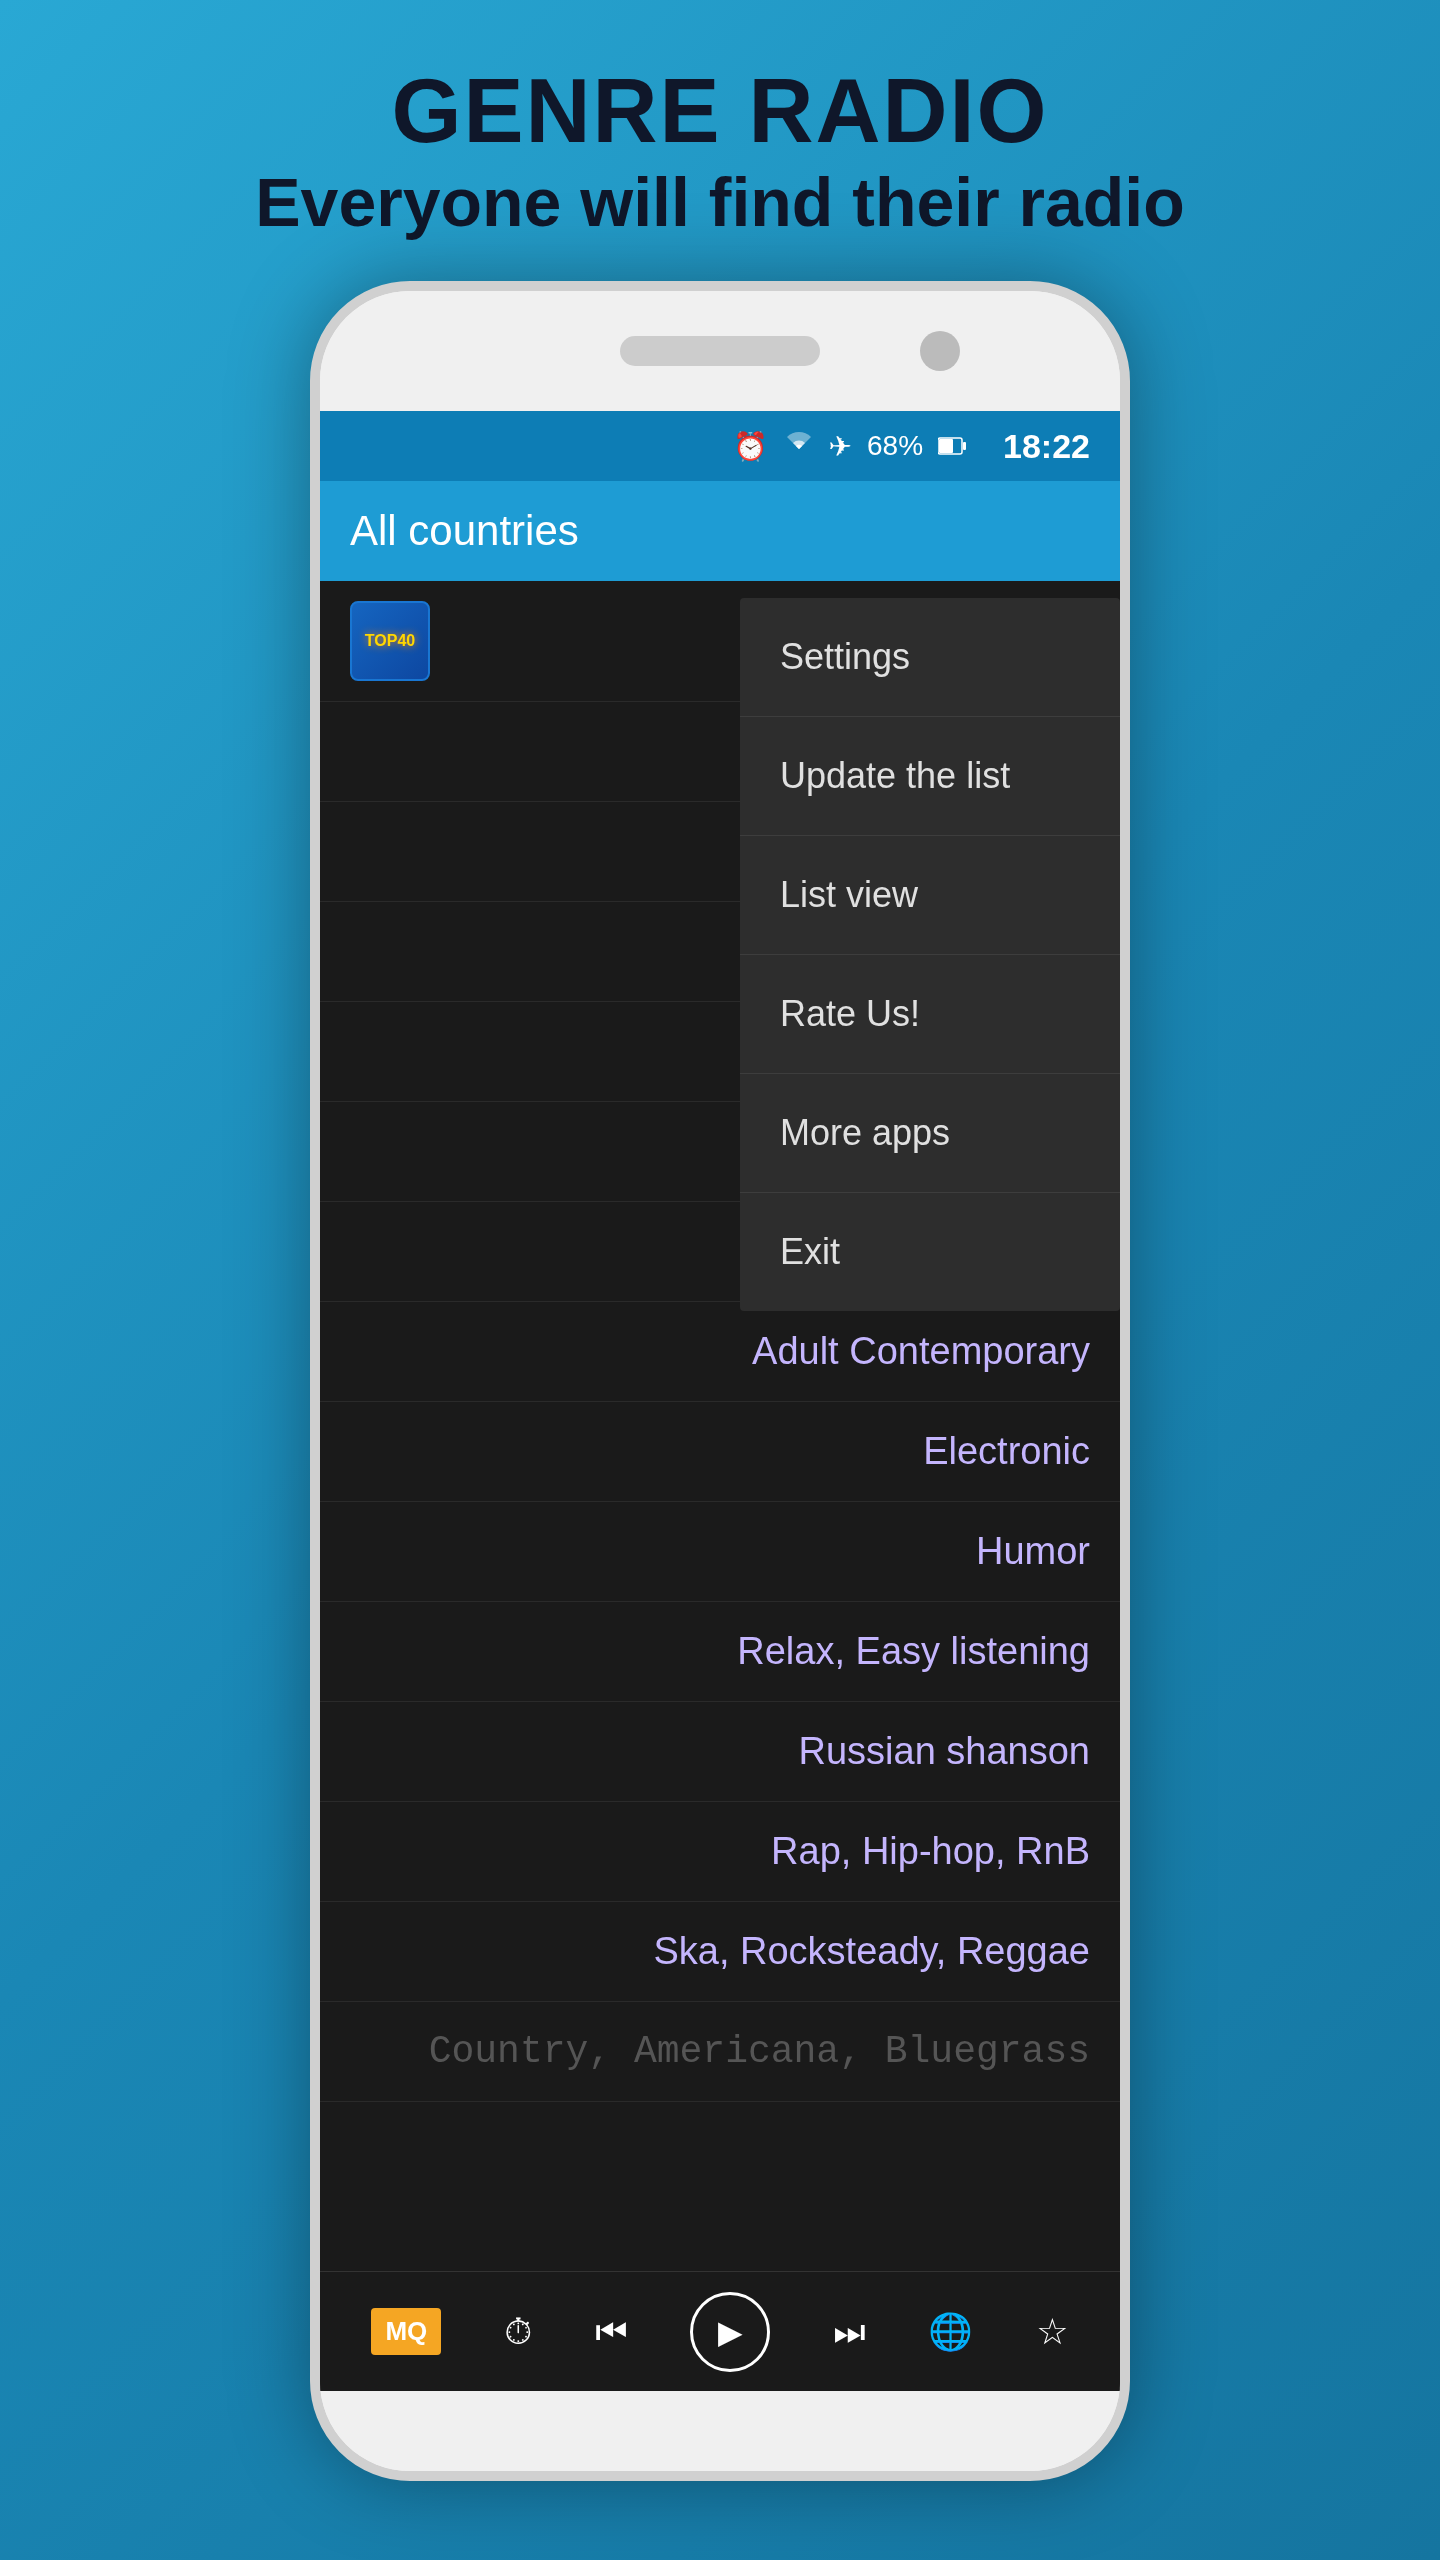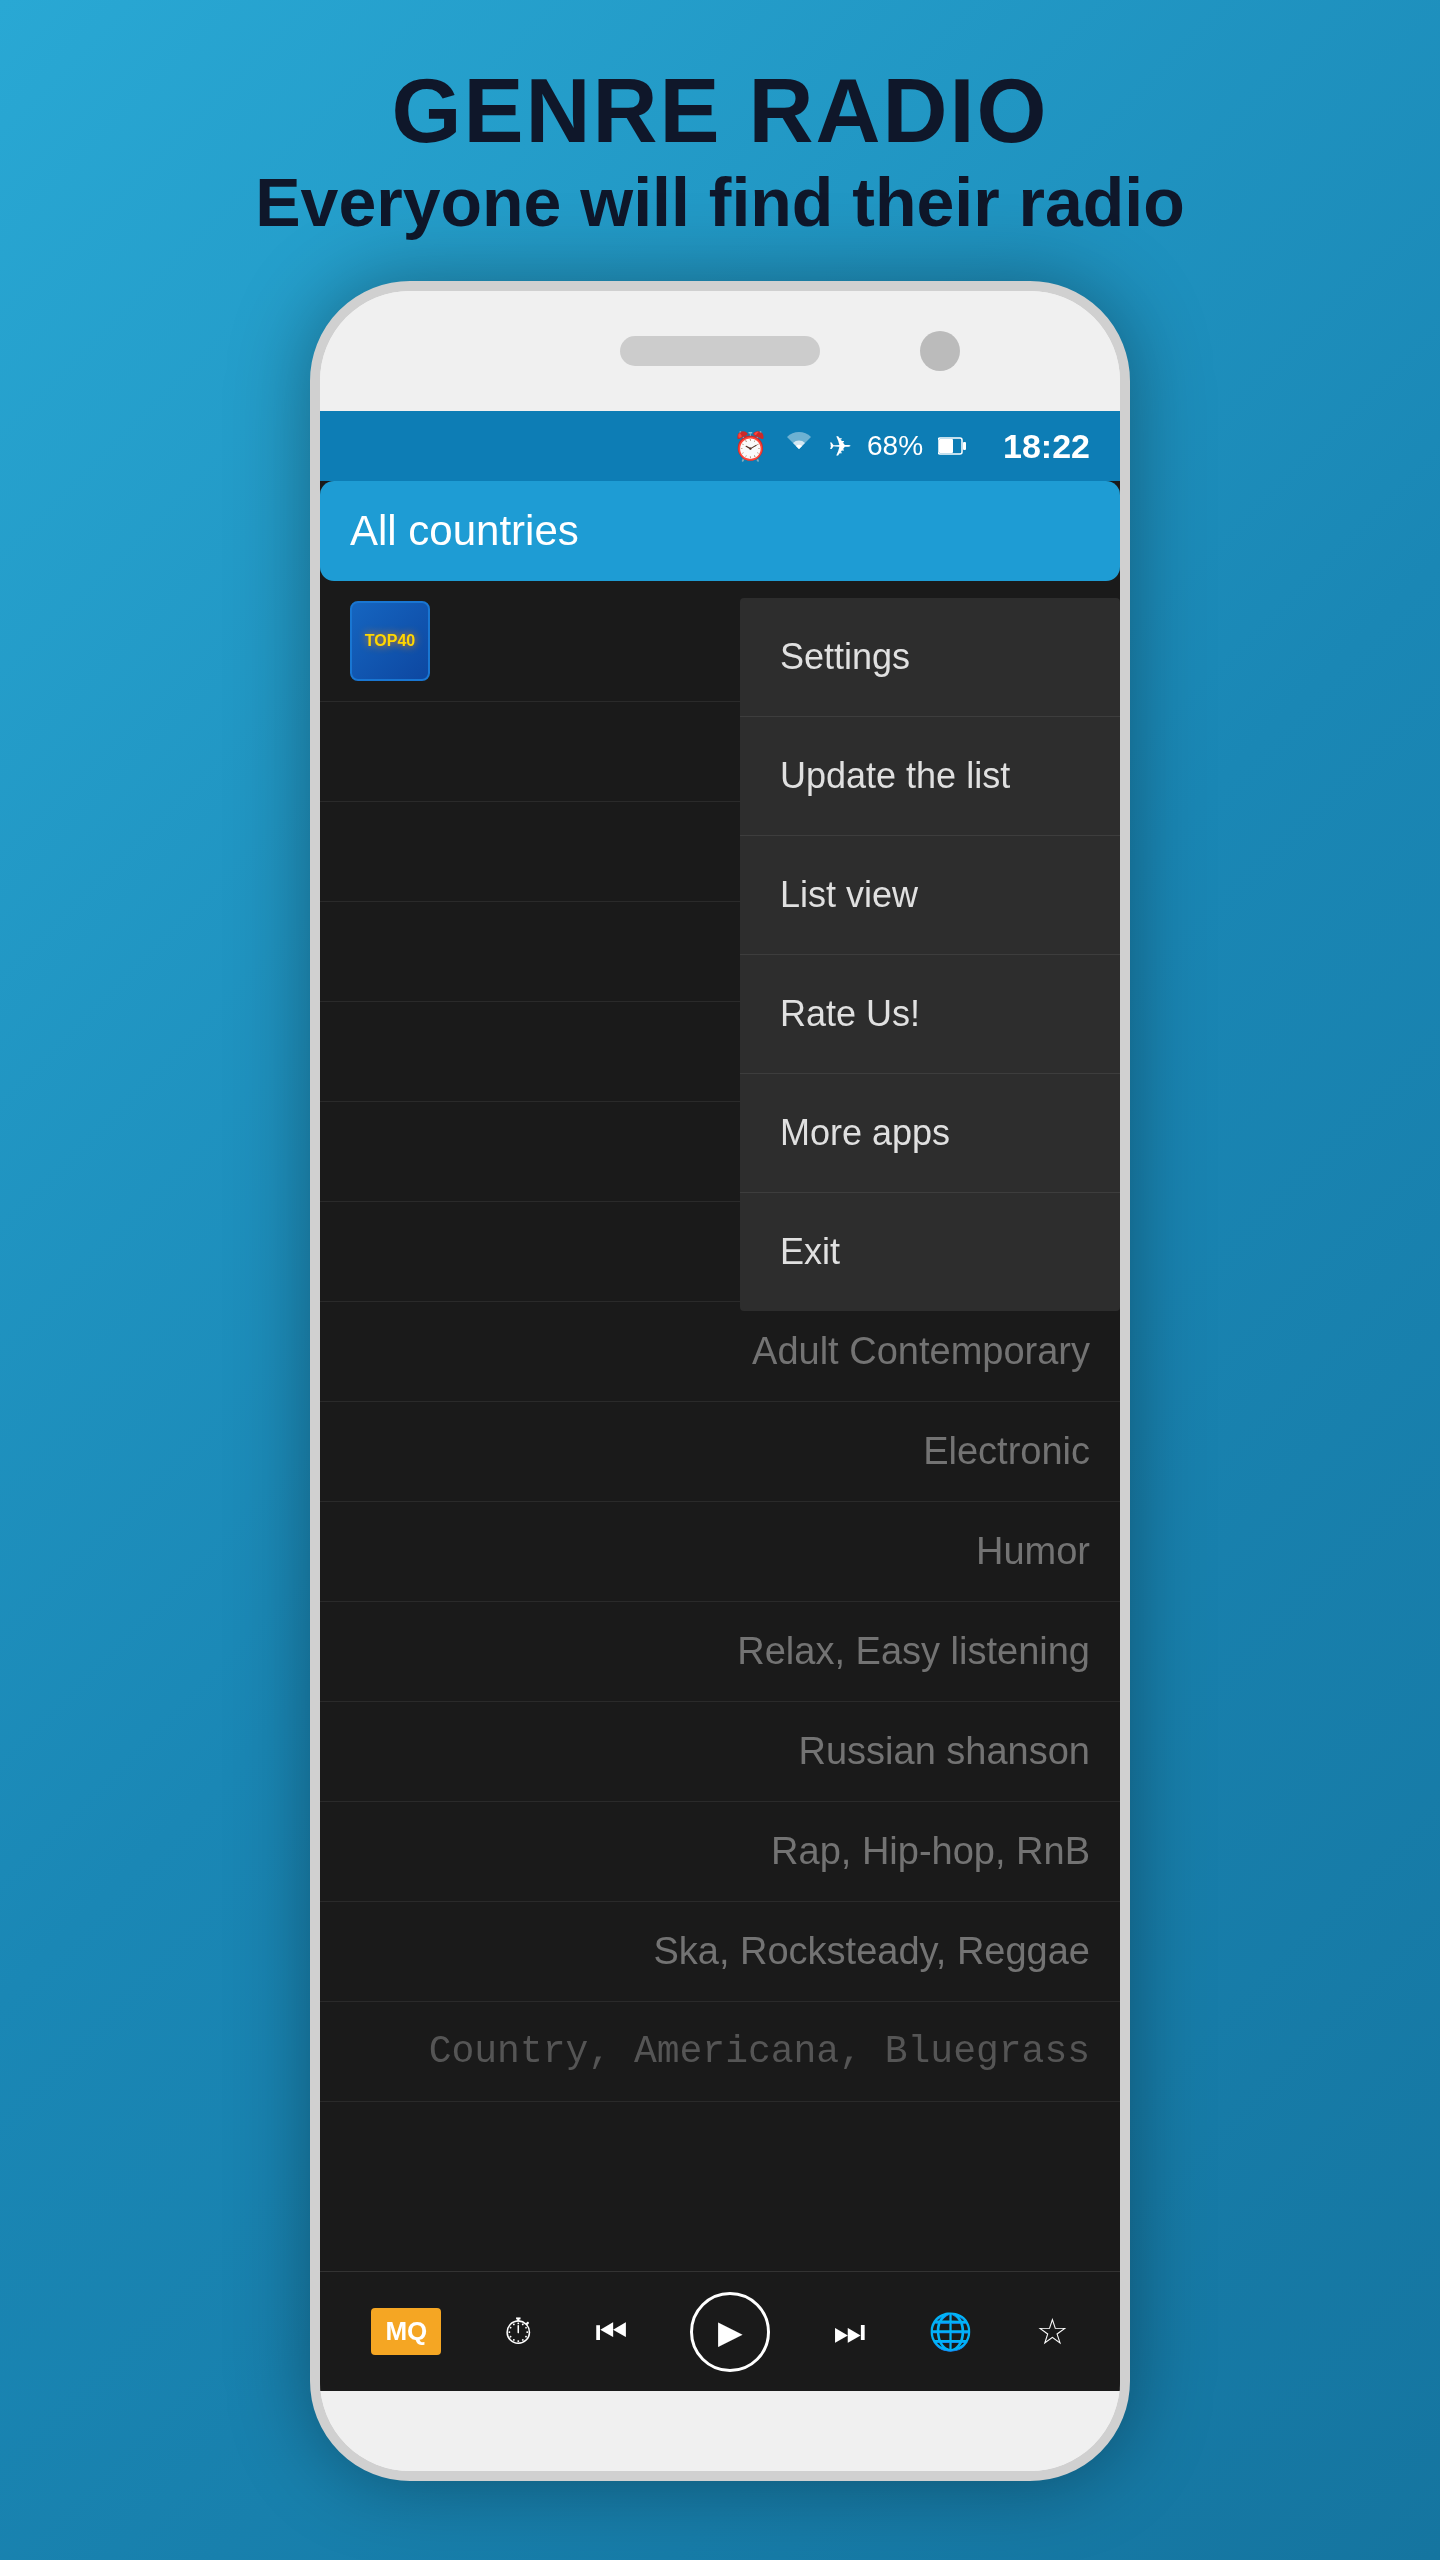--- a/index.html
+++ b/index.html
@@ -109,21 +109,20 @@
 
     
     .app-bar {
       width: 100%;
       height: 100px;
       background: #1e9cd4;
       display: flex;
       align-items: center;
       padding: 8px 30px;
       flex-shrink: 0;
-      border-radius: 14px;
     }
     .app-bar-title {
       color: white;
       font-size: 42px;
       font-weight: 500;
       flex: 1;
     }
 
     
     .content-area {
@@ -176,21 +175,21 @@
       text-align: right;
       flex: 1;
     }
 
     .genre-item {
       padding: 28px 30px;
       border-bottom: 1px solid #2a2a2a;
       text-align: right;
     }
     .genre-item span {
-      color: #737373;
+      color: #c4b5fd;
       font-size: 38px;
       font-weight: 400;
     }
 
     
     .dropdown-menu {
       position: absolute;
       top: 17px;
       right: 0;
       width: 380px;

